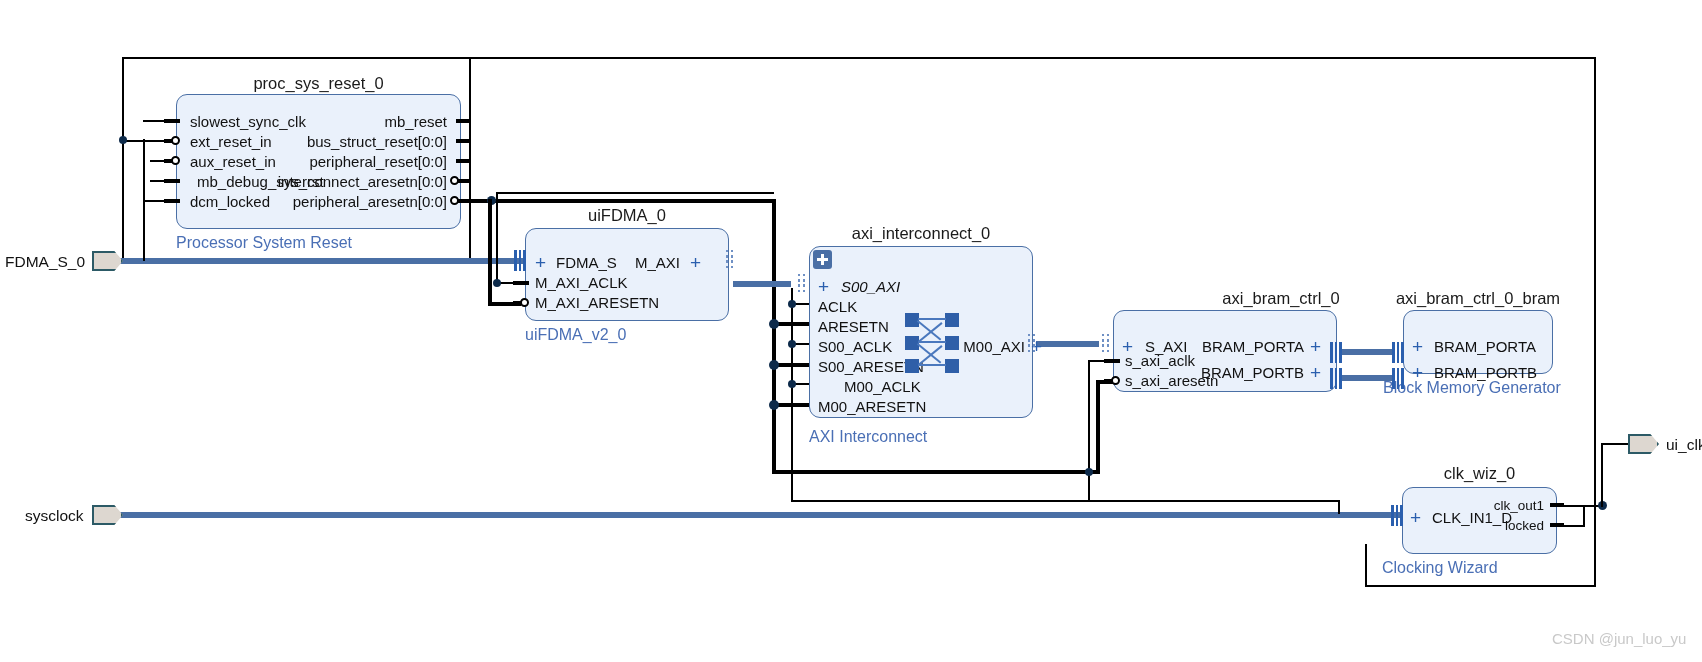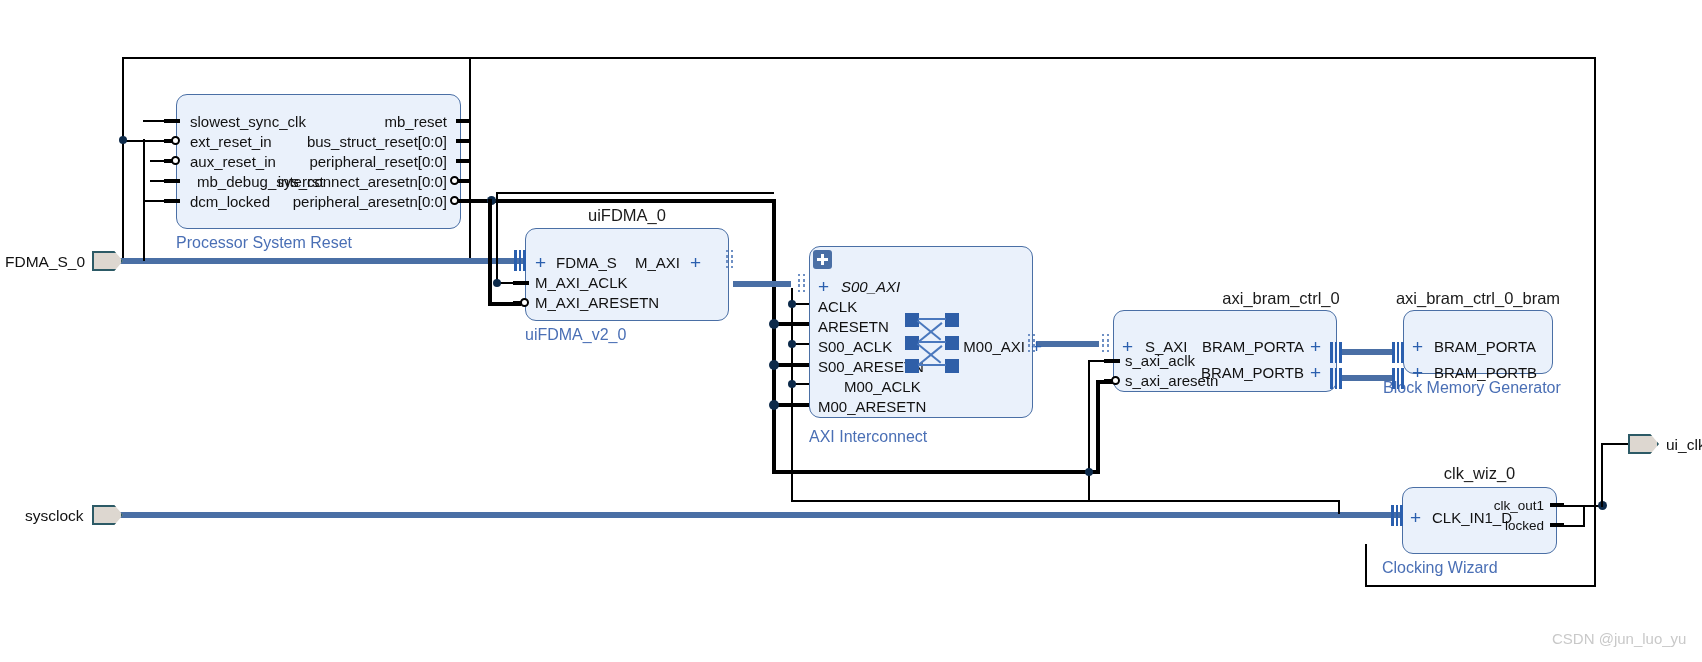--- a/index.html
+++ b/index.html
@@ -125,20 +125,21 @@
   <div class="wthin" style="left:1556px;top:525px;width:29px;height:2px;"></div>
   <div class="wthin" style="left:1583px;top:505px;width:2px;height:22px;"></div>
   <div class="junction" style="left:1598px;top:501px;width:9px;height:9px;"></div>
   <div class="wthin" style="left:1601px;top:443px;width:2px;height:64px;"></div>
   <div class="wthin" style="left:1601px;top:443px;width:27px;height:2px;"></div>
 
   <div class="wthin" style="left:1365px;top:585px;width:231px;height:2px;"></div>
   <div class="wthin" style="left:1365px;top:544px;width:2px;height:43px;"></div>
 
   <div class="block" style="left:176px;top:94px;width:285px;height:135px;"></div>
+  <div class="blk-title" style="left:176px;top:74px;width:285px;">proc_sys_reset_0</div>
   <div class="blk-sub" style="left:176px;top:234px;width:285px;">Processor System Reset</div>
 
   <div class="pin" style="left:190px;top:114px;">slowest_sync_clk</div>
   <div class="pin" style="left:190px;top:134px;">ext_reset_in</div>
   <div class="pin" style="left:190px;top:154px;">aux_reset_in</div>
   <div class="pin" style="left:197px;top:174px;">mb_debug_sys_rst</div>
   <div class="pin" style="left:190px;top:194px;">dcm_locked</div>
 
   <div class="stub" style="left:164px;top:119px;width:16px;"></div>
   <div class="stub" style="left:164px;top:139px;width:10px;"></div>
@@ -188,20 +189,21 @@
       <i style="left:4.5px;top:0;"></i>
     <i style="left:0;top:5.2px;"></i>
       <i style="left:4.5px;top:5.2px;"></i>
     <i style="left:0;top:10.4px;"></i>
       <i style="left:4.5px;top:10.4px;"></i>
     <i style="left:0;top:15.6px;"></i>
       <i style="left:4.5px;top:15.6px;"></i>
   </div>
 
   <div class="block" style="left:809px;top:246px;width:224px;height:172px;"></div>
+  <div class="blk-title" style="left:789px;top:224px;width:264px;">axi_interconnect_0</div>
   <div class="blk-sub" style="left:809px;top:428px;width:224px;">AXI Interconnect</div>
 
   <div class="expand" style="left:813px;top:250px;"></div>
 
   <div class="bifdots" style="left:798px;top:274px;width:10px;height:22px;">
     <i style="left:0;top:0;"></i>
       <i style="left:4.5px;top:0;"></i>
     <i style="left:0;top:5.2px;"></i>
       <i style="left:4.5px;top:5.2px;"></i>
     <i style="left:0;top:10.4px;"></i>

